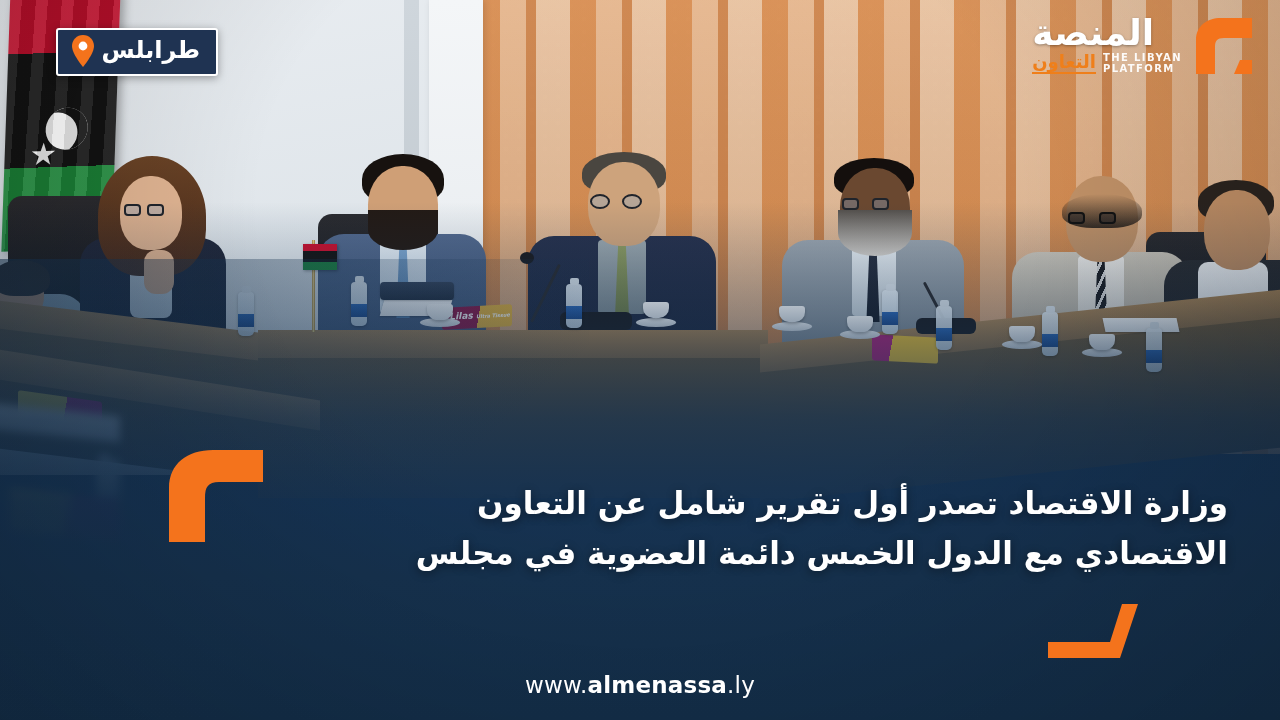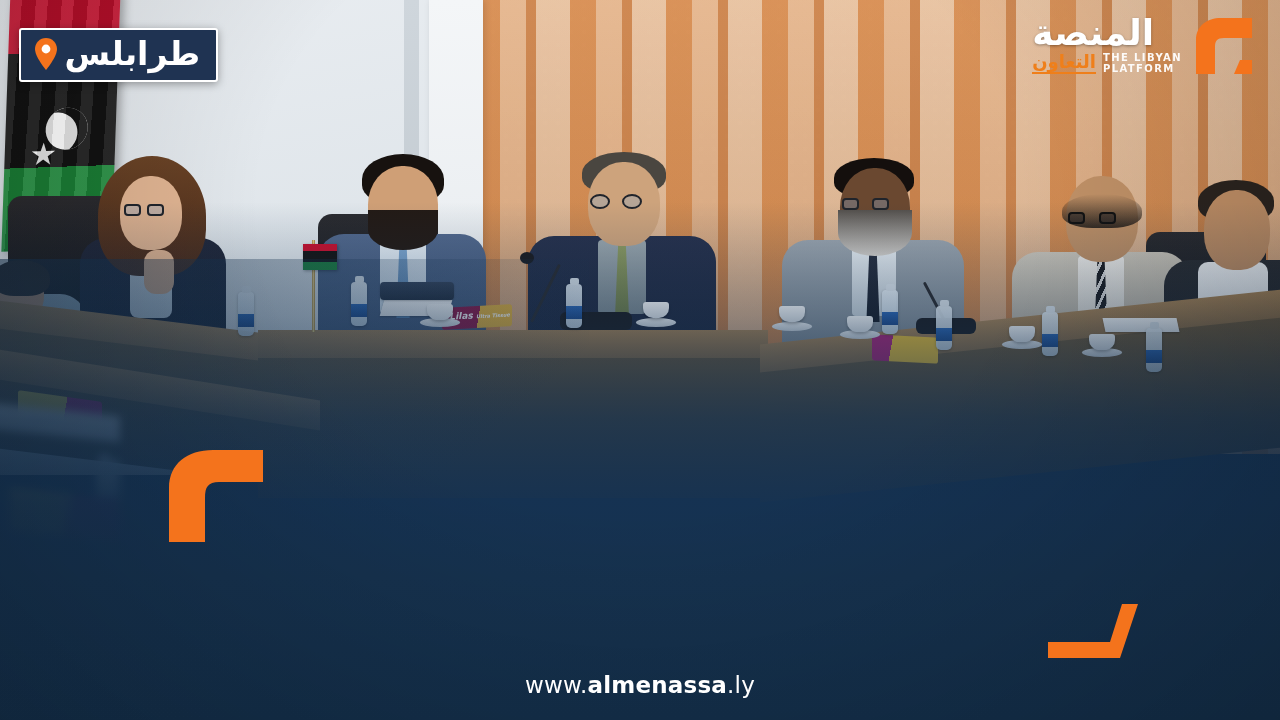--- a/index.html
+++ b/index.html
@@ -182,21 +182,21 @@
 
   
   .loc-badge{
     position:absolute; right:1062px; top:28px;
     display:flex; align-items:center; gap:6px;
     background:#1f3352; border:2px solid #ffffff;
     padding:5px 16px 7px 12px; border-radius:3px;
     box-shadow:0 2px 8px rgba(0,0,0,.35);
   }
   .loc-badge .label{
-    color:#fff; font-weight:700; font-size:33px; line-height:1.15;
+    color:#fff; font-weight:700; font-size:24px; line-height:1.15;
     letter-spacing:.2px;
   }
   .pin{ position:relative; width:26px;height:32px; flex:0 0 auto; }
 
   
   .logo{
     position:absolute; right:16px; top:14px;
     display:flex; align-items:center; gap:8px; direction:rtl;
   }
   .logo-text{ display:flex; flex-direction:column; align-items:flex-end;margin-left:28px; }
@@ -430,18 +430,22 @@
       <path d="M4 94 L4 40 C4 16 22 2 48 2 L98 2 L98 34 L54 34 C43 34 40 39 40 50 L40 94 Z" fill="#F4731C"></path>
     </svg>
   </span>
 
   <span class="deco-lam">
     <svg viewBox="0 0 94 56" width="94" height="56" aria-hidden="true">
       <path d="M74 0 L90 0 L72 54 L0 54 L0 38 L62 38 Z" fill="#F4731C"></path>
     </svg>
   </span>
 
+  <div class="headline">
+    <span>وزارة الاقتصاد تصدر أول تقرير شامل عن التعاون</span>
+    <span>الاقتصادي مع الدول الخمس دائمة العضوية في مجلس</span>
+  </div>
 
   <div class="footer-url">
     <span>www.</span><b>almenassa</b><span>.ly</span>
   </div>
 
 </div>
 
 </body></html>

